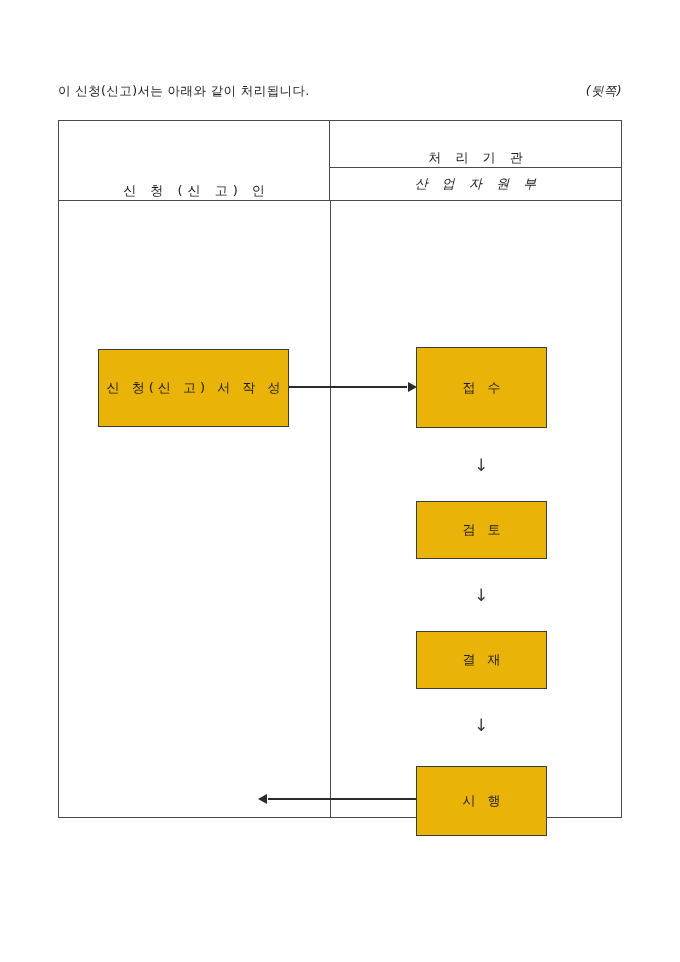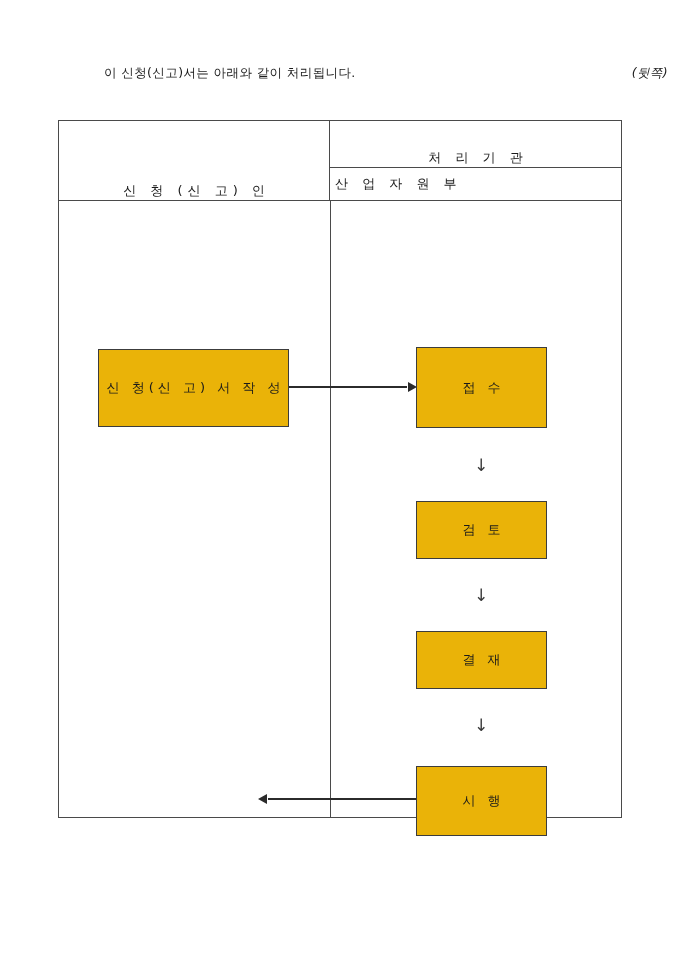--- a/index.html
+++ b/index.html
@@ -13,27 +13,26 @@
     position: relative;
     font-family: "DejaVu Sans", "Liberation Sans", sans-serif;
     color: #1a1a1a;
     overflow: hidden;
   }
 
   
   .note-row {
     position: absolute;
     left: 58px;
-    top: 62px;
+    top: 80px;
     width: 564px;
     height: 22px;
     display: flex;
     align-items: center;
     justify-content: space-between;
-    margin-left: 46px;
   }
   .note-text {
     font-size: 12.5px;
     letter-spacing: 0.4px;
     white-space: nowrap;
   }
   .note-side {
     font-size: 12.5px;
     letter-spacing: 0.4px;
     white-space: nowrap;
@@ -89,20 +88,22 @@
     border-bottom: 1.5px solid #4a4a4a;
     display: flex;
     align-items: flex-end;
     justify-content: center;
   }
   .th-right-bot {
     position: absolute;
     left: 0; top: 47px; right: 0; bottom: 0;
     display: flex;
     align-items: center;
+    justify-content: center;
+    font-style: italic;
   }
   .th-label {
     font-size: 13px;
     letter-spacing: 5px;
     text-indent: 5px;
     white-space: nowrap;
   }
 
   
   .tbody {

